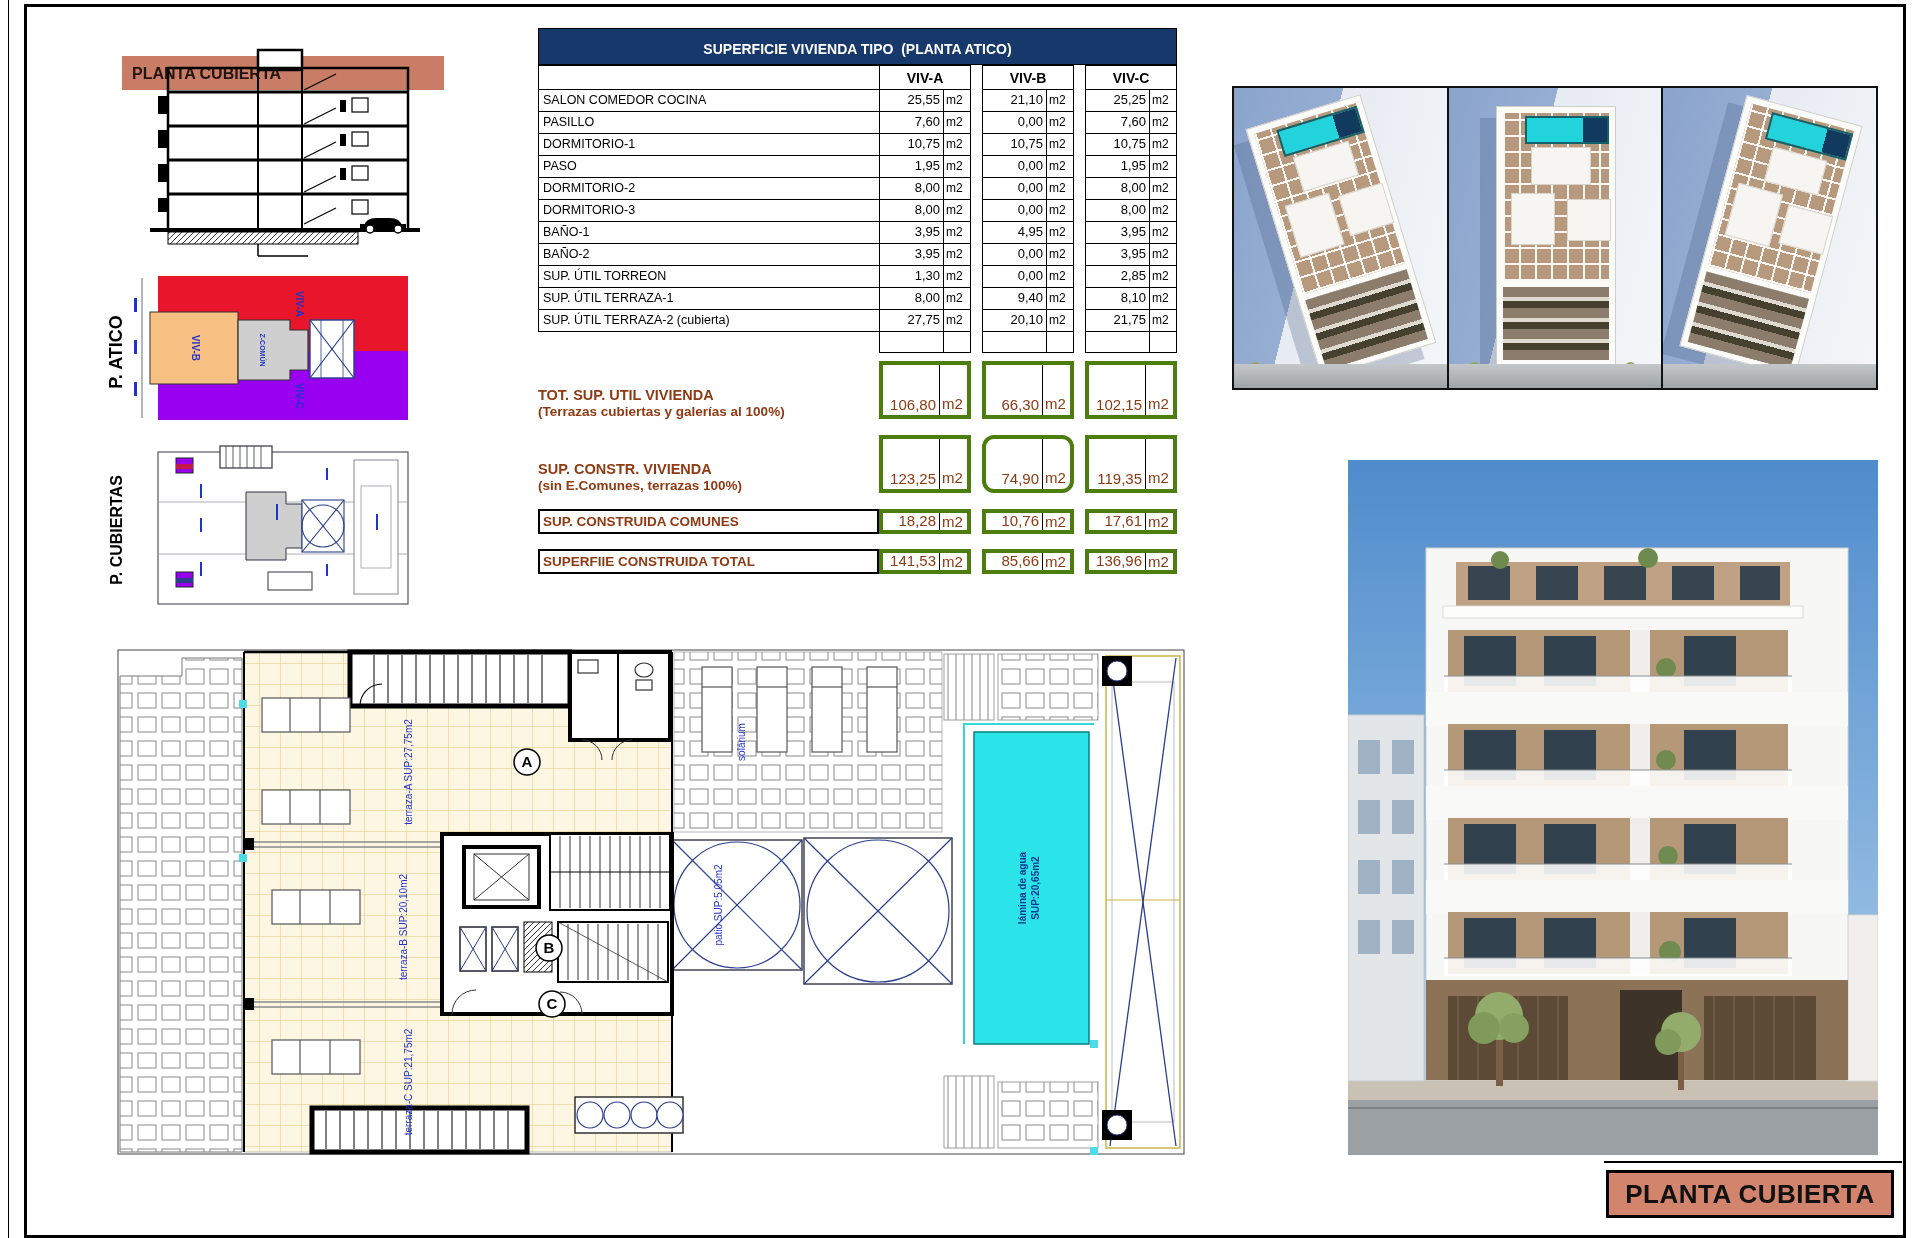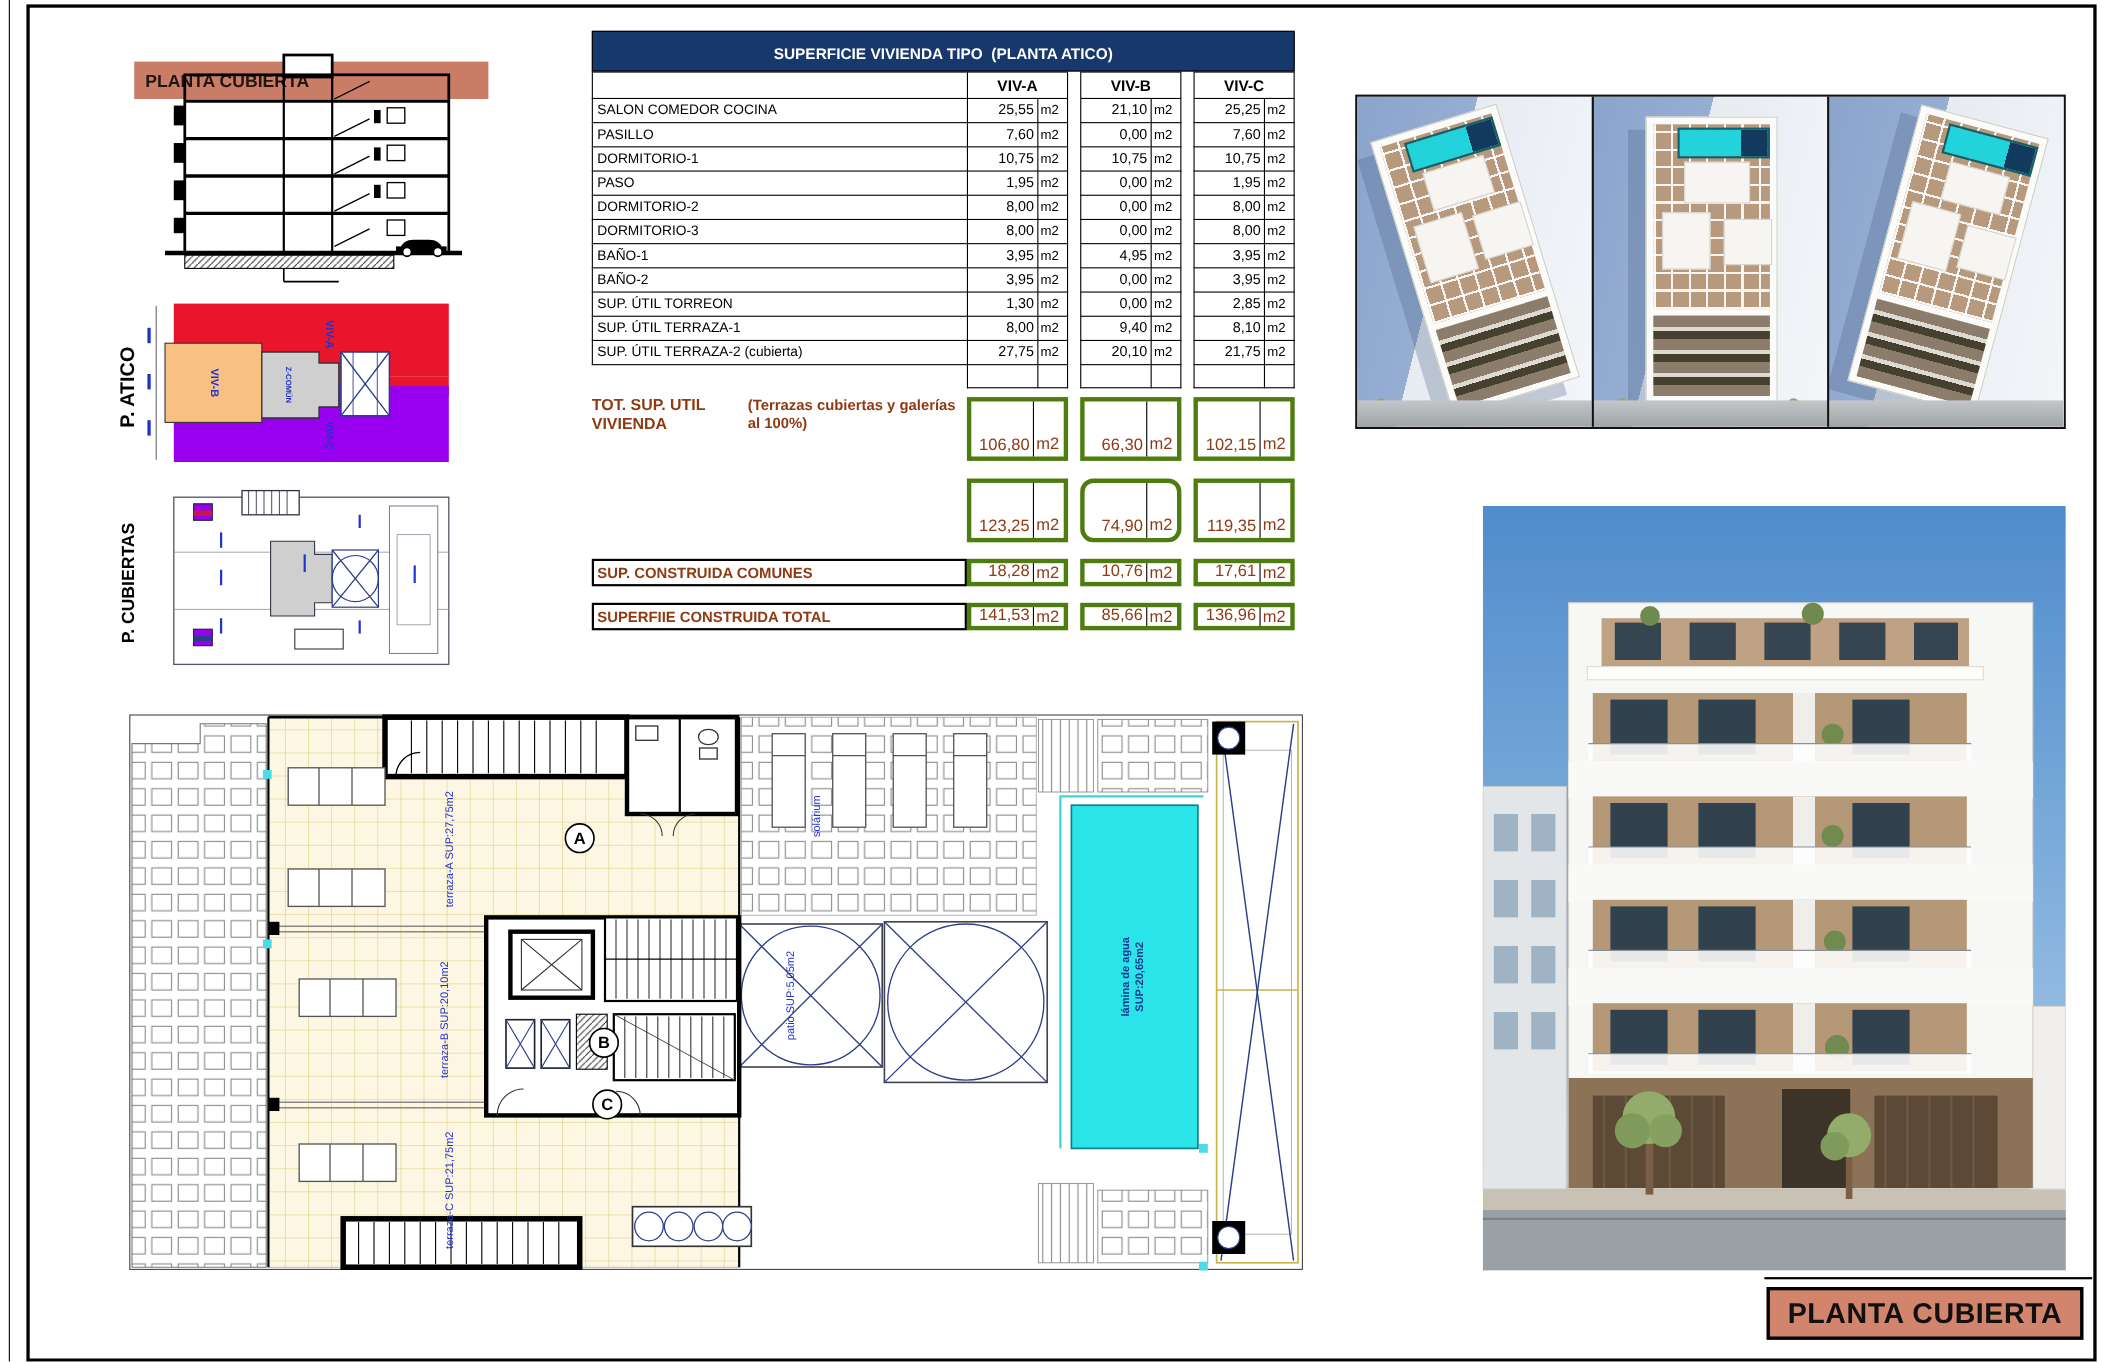--- a/index.html
+++ b/index.html
@@ -21,21 +21,21 @@
       font-weight:bold;font-size:14px;}
   .cl{height:21px;border:1px solid #000;border-top:0;border-right:0;display:flex;align-items:center;
       padding-left:4px;font-size:12.5px;}
   .cl0{height:20px;}
   .cv{height:21px;border:1px solid #000;border-top:0;border-right:0;display:flex;align-items:center;
       justify-content:flex-end;padding-right:3px;}
   .cu{height:21px;border:1px solid #000;border-top:0;display:flex;align-items:center;
       padding-left:2px;font-size:12px;}
   .ce{height:20px;}
   .sp{grid-column:1/-1;}
-  .slT{height:58px;display:flex;flex-direction:row;justify-content:flex-end;color:var(--brown);
+  .slT{height:58px;display:flex;flex-direction:column;justify-content:flex-end;color:var(--brown);
        font-weight:bold;padding-bottom:1px;}
   .sl1{font-size:14.5px;}
   .sl2{font-size:13.5px;}
   .slS{height:25px;border:2px solid #000;color:var(--brown);font-weight:bold;font-size:13.5px;
        display:flex;align-items:center;padding-left:3px;box-sizing:border-box;}
   .sbox{border:4px solid #4d7c0f;display:flex;color:var(--brown);font-weight:normal;font-size:15px;
         box-sizing:border-box;}
   .sbox.tall{height:58px;align-items:flex-end;}
   .sbox.short{height:25px;align-items:center;}
   .sv{flex:1;text-align:right;padding:0 3px 2px 0;}
@@ -324,20 +324,24 @@
       </div>
       <div class="sbox tall" style="grid-column: 5 / span 2;">
         <div class="sv">66,30</div>
         <div class="su">m2</div>
       </div>
       <div class="sbox tall" style="grid-column: 8 / span 2;">
         <div class="sv">102,15</div>
         <div class="su">m2</div>
       </div>
       <div class="sp" style="height: 15px;"></div>
+      <div class="slT">
+        <div class="sl1">SUP. CONSTR. VIVIENDA</div>
+        <div class="sl2">(sin E.Comunes, terrazas 100%)</div>
+      </div>
       <div class="sbox tall" style="grid-column: 2 / span 2;">
         <div class="sv">123,25</div>
         <div class="su">m2</div>
       </div>
       <div class="sbox tall" style="grid-column: 5 / span 2; border-radius: 12px;">
         <div class="sv">74,90</div>
         <div class="su">m2</div>
       </div>
       <div class="sbox tall" style="grid-column: 8 / span 2;">
         <div class="sv">119,35</div>

